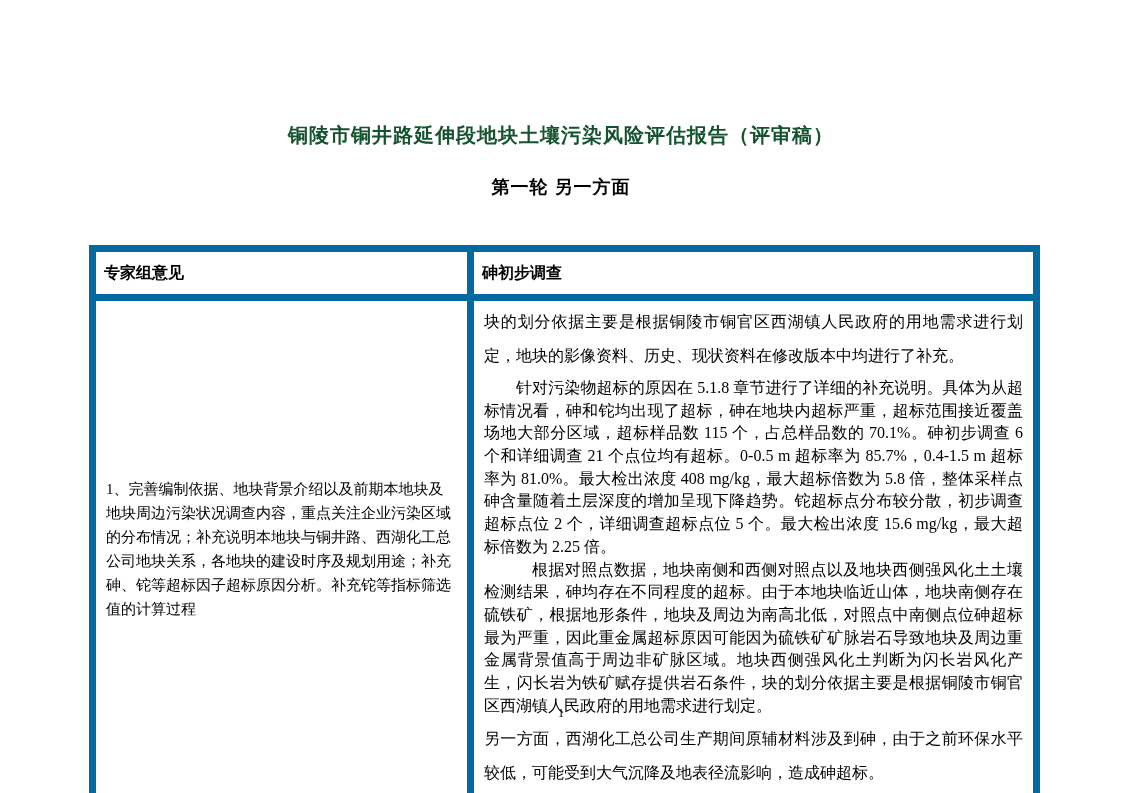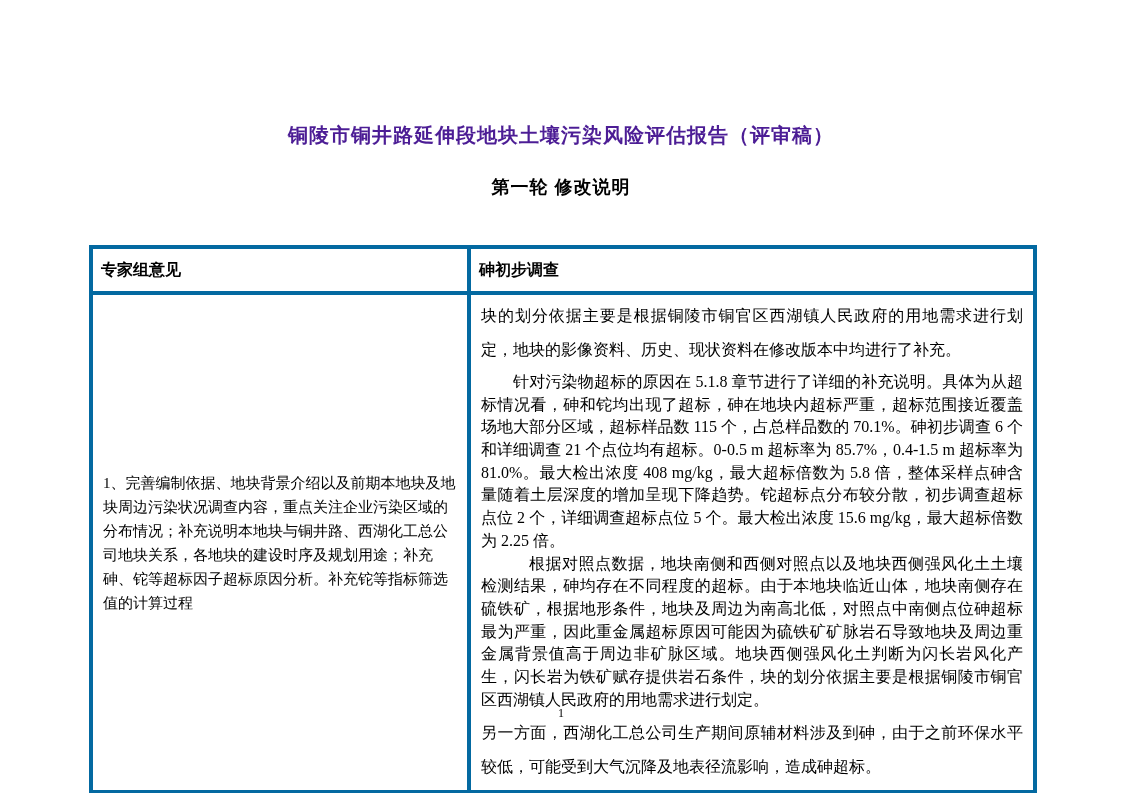--- a/index.html
+++ b/index.html
@@ -19,21 +19,21 @@
   .doc-title {
     position: absolute;
     top: 122px;
     left: 0;
     width: 1122px;
     text-align: center;
     font-family: "Liberation Sans", "DejaVu Sans", sans-serif;
     font-weight: bold;
     font-size: 20px;
     letter-spacing: 1px;
-    color: #4c1d95;
+    color: #14532d;
   }
   .doc-subtitle {
     position: absolute;
     top: 175px;
     left: 0;
     width: 1122px;
     text-align: center;
     font-family: "Liberation Sans", "DejaVu Sans", sans-serif;
     font-weight: bold;
     font-size: 18px;
@@ -45,21 +45,21 @@
     top: 245px;
     left: 89px;
     width: 944px;
     border-collapse: collapse;
     table-layout: fixed;
   }
   table.review-table col.col-opinion  { width: 378px; }
   table.review-table col.col-revision { width: 566px; }
   table.review-table th,
   table.review-table td {
-    border: 4px solid #0369a1;
+    border: 7px solid #0369a1;
     vertical-align: middle;
     text-align: left;
     background: #ffffff;
   }
   table.review-table th {
     font-family: "Liberation Sans", "DejaVu Sans", sans-serif;
     font-weight: bold;
     font-size: 16px;
     height: 38px;
     padding: 2px 8px;
@@ -109,21 +109,21 @@
     color: #000000;
   }
 </style>
 </head>
 <body>
 
 <div class="page">
 
   <div class="doc-title">铜陵市铜井路延伸段地块土壤污染风险评估报告（评审稿）</div>
 
-  <div class="doc-subtitle">第一轮 修改说明</div>
+  <div class="doc-subtitle">第一轮 另一方面</div>
 
   <table class="review-table">
     <colgroup>
       <col class="col-opinion">
       <col class="col-revision">
     </colgroup>
     <thead>
       <tr>
         <th>专家组意见</th>
         <th>砷初步调查</th>

